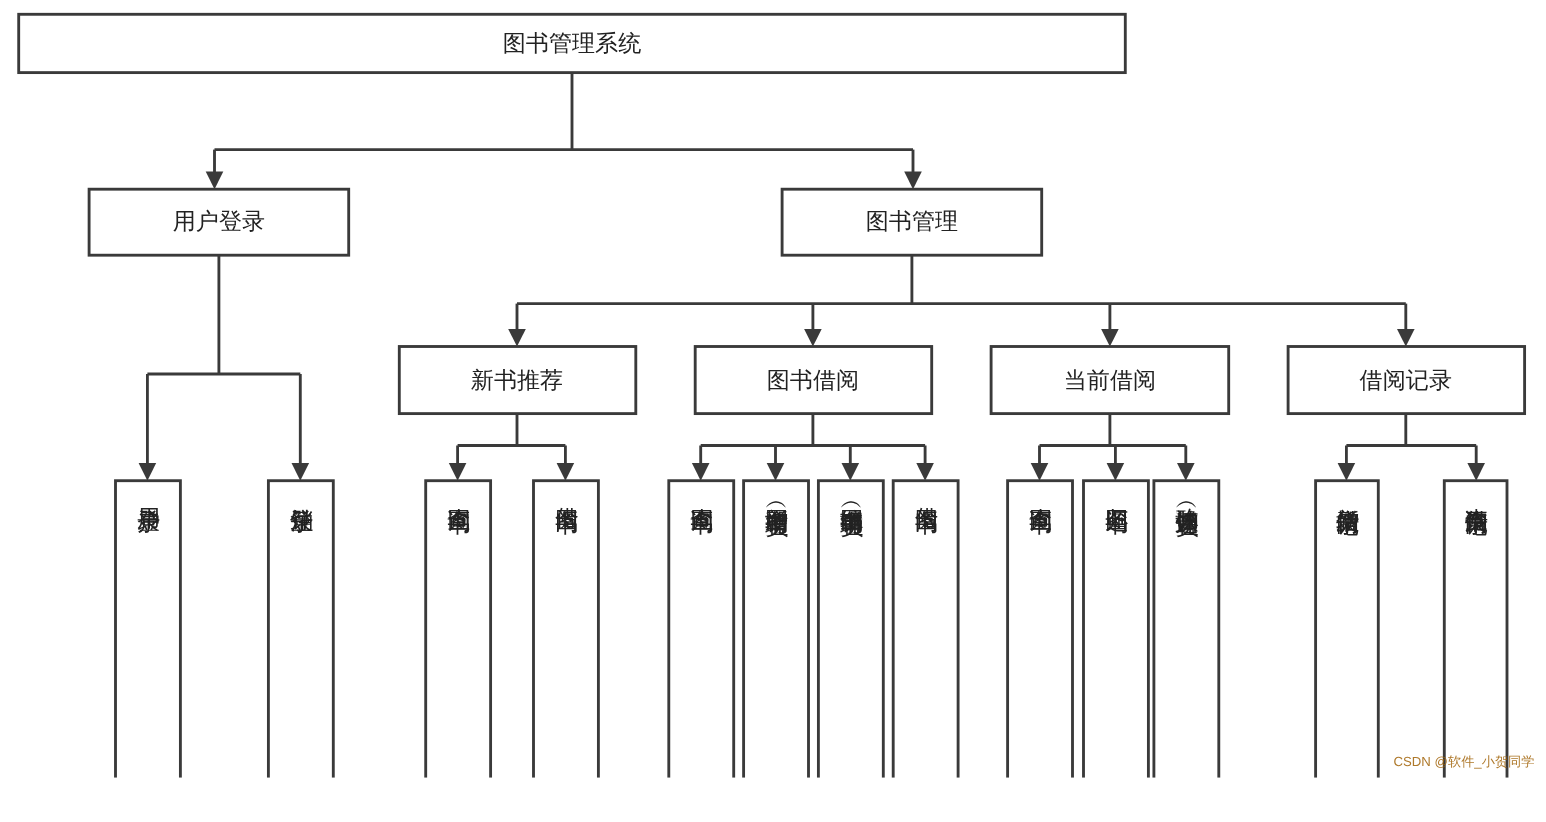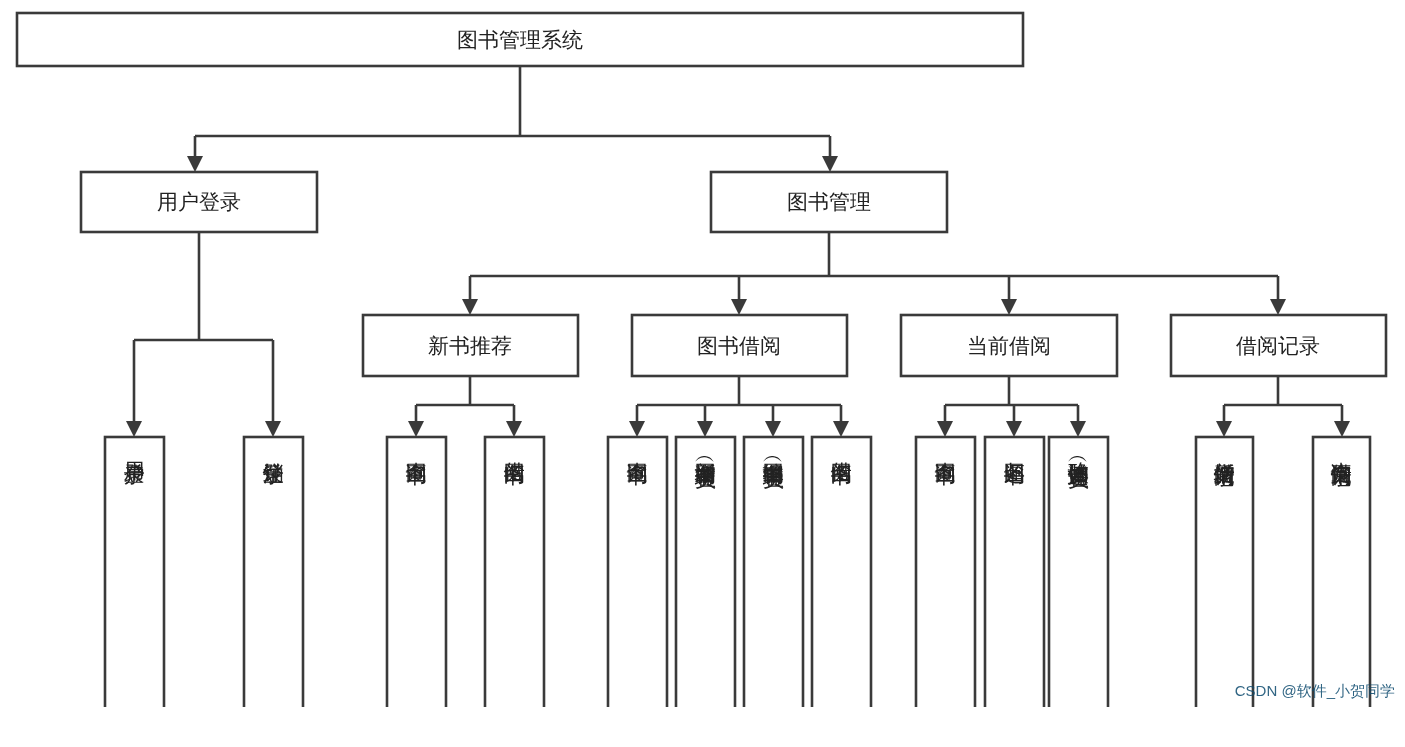--- a/index.html
+++ b/index.html
@@ -62,22 +62,22 @@
     line-height: 1.12;
     color: #222222;
     letter-spacing: 1px;
     white-space: nowrap;
   }
   .watermark {
     position: absolute;
     right: 10px;
     bottom: 6px;
     font-family: "Liberation Sans", "DejaVu Sans", sans-serif;
-    font-size: 15px;
-    color: #0c4a6e;
+    font-size: 12px;
+    color: #a16207;
     opacity: 0.85;
     white-space: nowrap;
     pointer-events: none;
   }
 </style>
 </head>
 <body>
 
 <div id="diagram-root">
 

